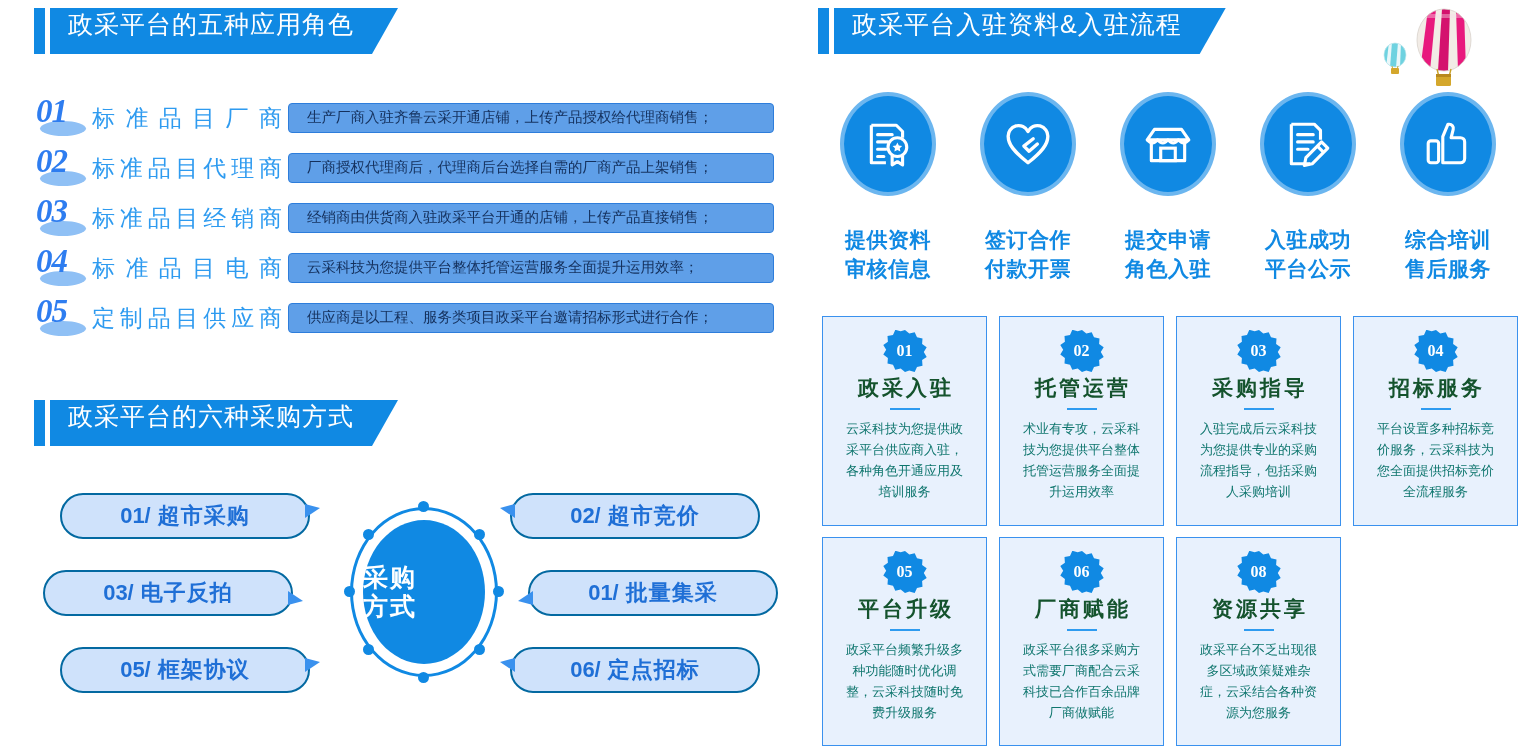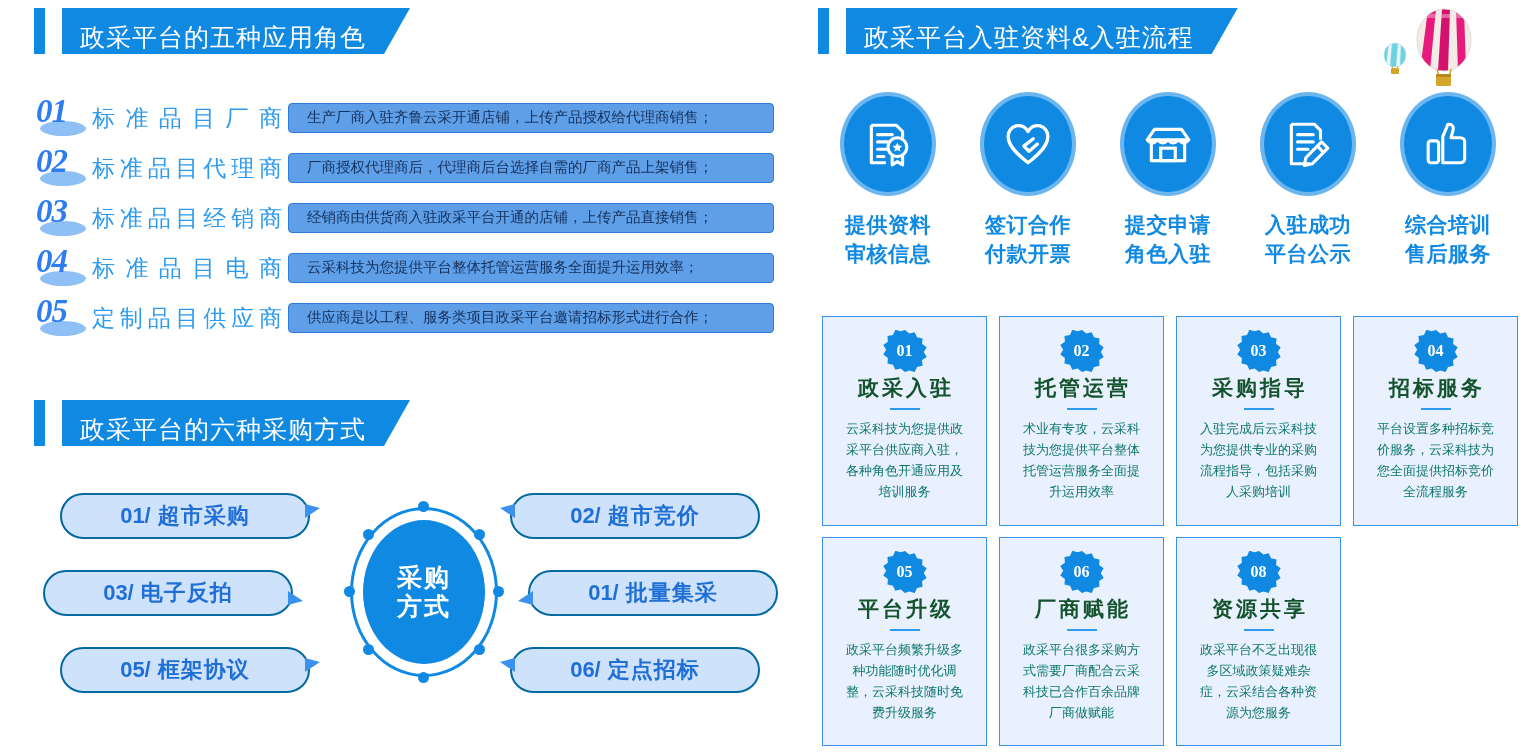--- a/index.html
+++ b/index.html
@@ -12,24 +12,23 @@
   .page { position: relative; width: 1529px; height: 752px; }
 
   
   .banner { position: absolute; display: flex; align-items: stretch; height: 46px; }
   .banner .bar {
     width: 11px; background: #1089e3; flex: 0 0 11px;
   }
   .banner .gap { width: 5px; flex: 0 0 5px; background: #fff; }
   .banner .slab {
     background: #1089e3;
-    display: flex; align-items: flex-end;
+    display: flex; align-items: flex-start;
     padding: 0 44px 0 18px;
     clip-path: polygon(0 0, 100% 0, calc(100% - 26px) 100%, 0 100%);
-    margin-left: 12px;
   }
   .banner .slab span {
     color: #ffffff;
     font-size: 25px;
     letter-spacing: 1px;
     white-space: nowrap;
     font-weight: 400;
   }
 
   
@@ -70,21 +69,21 @@
   .hub {
     position: absolute; left: 330px; top: 37px; width: 148px; height: 170px;
   }
   .hub-ring {
     position: absolute; inset: 0;
     border: 3px solid #1089e3; border-radius: 50%;
   }
   .hub-core {
     position: absolute; left: 13px; top: 13px; right: 13px; bottom: 13px;
     background: #1089e3; border-radius: 50%;
-    display: flex; flex-direction: column; align-items: center; justify-content: center;
+    display: flex; flex-direction: column; align-items: flex-start; justify-content: center;
   }
   .hub-core span {
     color: #fff; font-size: 25px; font-weight: bold; line-height: 1.18;
     letter-spacing: 2px;
   }
   .hub-dot {
     position: absolute; width: 11px; height: 11px; background: #1089e3;
     border-radius: 50%;
   }
 
@@ -120,21 +119,21 @@
   }
   .pill.tail-left-up::after {
     left: -12px; top: 50%; margin-top: -12px;
     border-top: 4px solid transparent;
     border-bottom: 10px solid transparent;
     border-right: 15px solid #3a91ee;
   }
 
   
   #flow-row { position: absolute; left: 818px; top: 92px; width: 700px; display: flex; }
-  .flow-step { width: 140px; display: flex; flex-direction: column; align-items: center; }
+  .flow-step { width: 140px; display: flex; flex-direction: column; align-items: center; gap: 15px; }
   .flow-circle {
     width: 96px; height: 104px;
     border-radius: 50%;
     background: #1089e3;
     border: 4px solid #6cb6ef;
     display: flex; align-items: center; justify-content: center;
   }
   .flow-circle svg { width: 50px; height: 50px; }
   .flow-label {
     margin-top: 15px; text-align: center;

